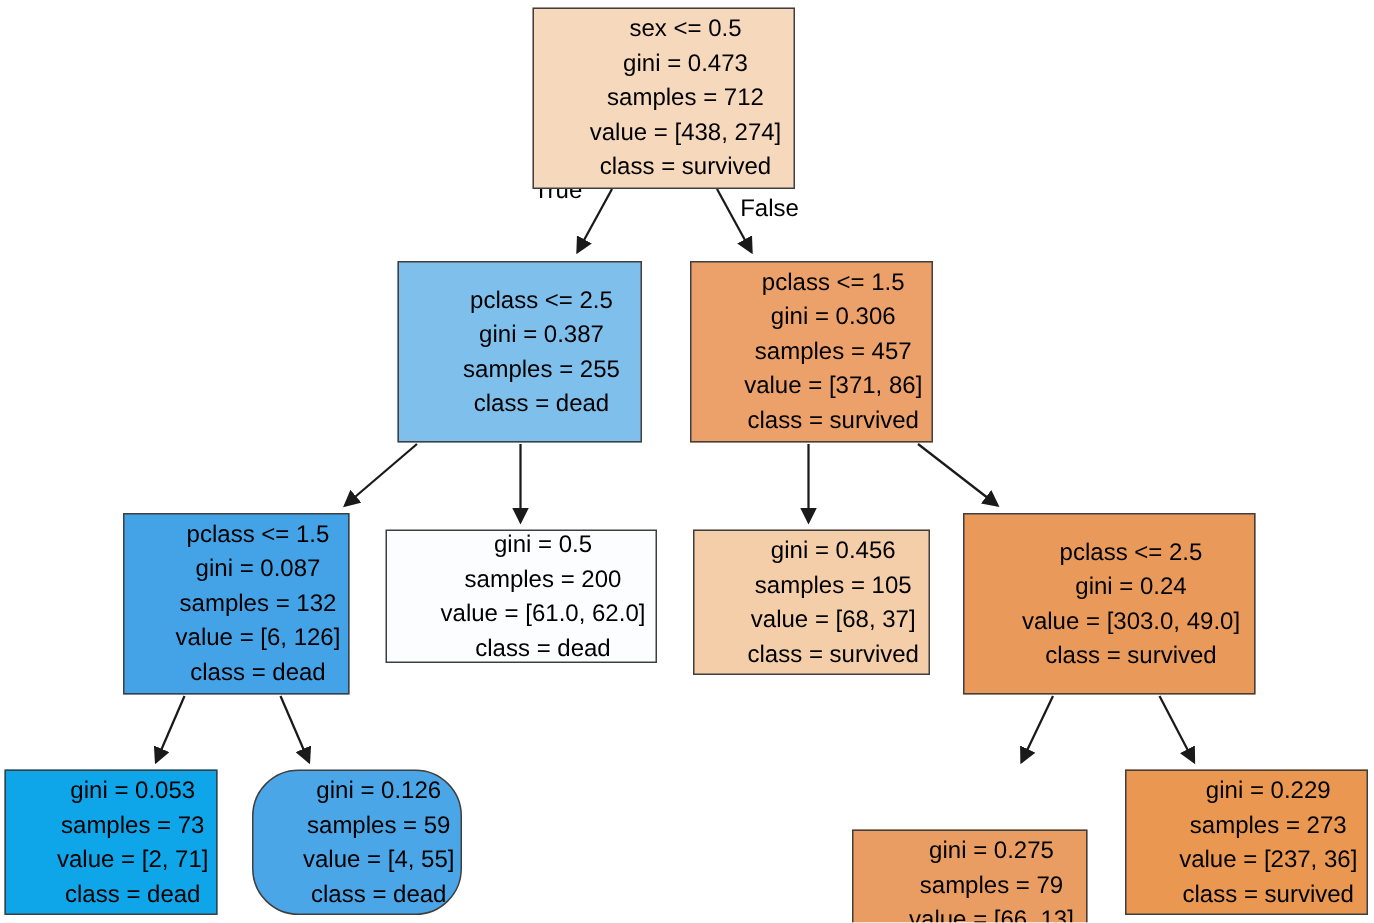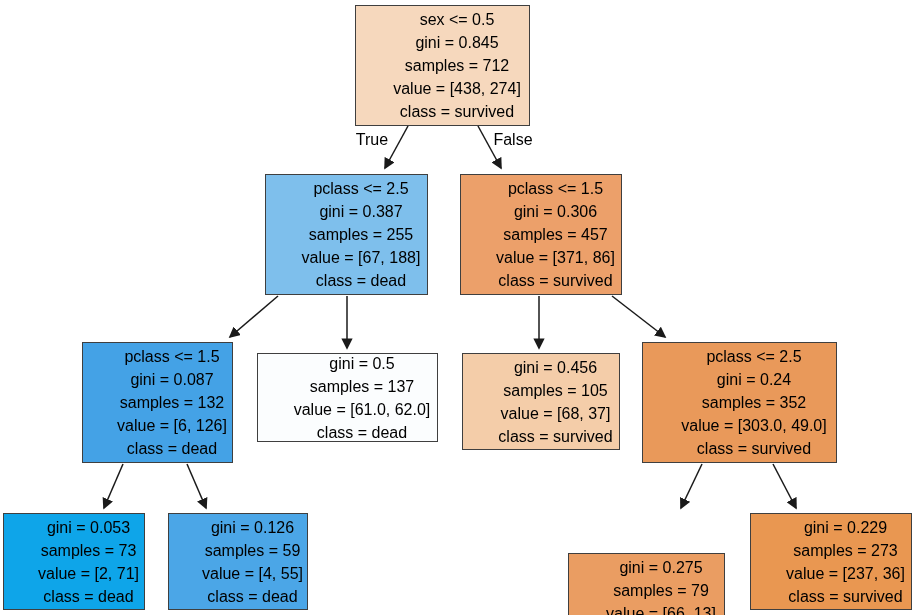--- a/index.html
+++ b/index.html
@@ -59,36 +59,35 @@
     <line x1="278" y1="296" x2="230" y2="337" stroke="#1a1a1a" stroke-width="1.5" marker-end="url(#arrow)"></line>
     <line x1="347" y1="296" x2="347" y2="348" stroke="#1a1a1a" stroke-width="1.5" marker-end="url(#arrow)"></line>
     <line x1="539" y1="296" x2="539" y2="348" stroke="#1a1a1a" stroke-width="1.5" marker-end="url(#arrow)"></line>
     <line x1="612" y1="296" x2="665" y2="337" stroke="#1a1a1a" stroke-width="1.5" marker-end="url(#arrow)"></line>
     <line x1="123" y1="464" x2="104" y2="508" stroke="#1a1a1a" stroke-width="1.5" marker-end="url(#arrow)"></line>
     <line x1="187" y1="464" x2="206" y2="508" stroke="#1a1a1a" stroke-width="1.5" marker-end="url(#arrow)"></line>
     <line x1="702" y1="464" x2="681" y2="508" stroke="#1a1a1a" stroke-width="1.5" marker-end="url(#arrow)"></line>
     <line x1="773" y1="464" x2="796" y2="508" stroke="#1a1a1a" stroke-width="1.5" marker-end="url(#arrow)"></line>
   </svg>
 
-  <div class="edge-label" style="left:350px; top:131px; width:44px;">True</div>
+  <div class="edge-label" style="left:350px; top:119px; width:44px;">True</div>
   <div class="edge-label" style="left:488px; top:131px; width:50px;">False</div>
 
   <div class="node" style="left: 355px; top: 5px; width: 175px; height: 121px; background-color: rgb(246, 216, 189);">
     <span>sex &lt;= 0.5</span>
-    <span>gini = 0.845</span>
+    <span>gini = 0.473</span>
     <span>samples = 712</span>
     <span>value = [438, 274]</span>
     <span>class = survived</span>
   </div>
 
   <div class="node" style="left: 265px; top: 174px; width: 163px; height: 121px; background-color: rgb(126, 191, 236);">
     <span>pclass &lt;= 2.5</span>
     <span>gini = 0.387</span>
     <span>samples = 255</span>
-    <span>value = [67, 188]</span>
     <span>class = dead</span>
   </div>
 
   <div class="node" style="left: 460px; top: 174px; width: 162px; height: 121px; background-color: rgb(236, 160, 106);">
     <span>pclass &lt;= 1.5</span>
     <span>gini = 0.306</span>
     <span>samples = 457</span>
     <span>value = [371, 86]</span>
     <span>class = survived</span>
   </div>
@@ -96,48 +95,47 @@
   <div class="node" style="left: 82px; top: 342px; width: 151px; height: 121px; background-color: rgb(68, 162, 230);">
     <span>pclass &lt;= 1.5</span>
     <span>gini = 0.087</span>
     <span>samples = 132</span>
     <span>value = [6, 126]</span>
     <span>class = dead</span>
   </div>
 
   <div class="node" style="left: 257px; top: 353px; width: 181px; height: 89px; background-color: rgb(251, 253, 254);">
     <span>gini = 0.5</span>
-    <span>samples = 137</span>
+    <span>samples = 200</span>
     <span>value = [61.0, 62.0]</span>
     <span>class = dead</span>
   </div>
 
   <div class="node" style="left: 462px; top: 353px; width: 158px; height: 97px; background-color: rgb(244, 205, 169);">
     <span>gini = 0.456</span>
     <span>samples = 105</span>
     <span>value = [68, 37]</span>
     <span>class = survived</span>
   </div>
 
   <div class="node" style="left: 642px; top: 342px; width: 195px; height: 121px; background-color: rgb(233, 153, 90);">
     <span>pclass &lt;= 2.5</span>
     <span>gini = 0.24</span>
-    <span>samples = 352</span>
     <span>value = [303.0, 49.0]</span>
     <span>class = survived</span>
   </div>
 
   <div class="node" style="left: 3px; top: 513px; width: 142px; height: 97px; background-color: #0ea5e9;">
     <span>gini = 0.053</span>
     <span>samples = 73</span>
     <span>value = [2, 71]</span>
     <span>class = dead</span>
   </div>
 
-  <div class="node" style="left: 168px; top: 513px; width: 140px; height: 97px; background-color: rgb(75, 166, 231);">
+  <div class="node" style="left: 168px; top: 513px; width: 140px; height: 97px; background-color: rgb(75, 166, 231); border-radius: 31px;">
     <span>gini = 0.126</span>
     <span>samples = 59</span>
     <span>value = [4, 55]</span>
     <span>class = dead</span>
   </div>
 
   <div class="node" style="left: 568px; top: 513px; width: 157px; height: 97px; background-color: rgb(234, 157, 98); margin-top: 40px;">
     <span>gini = 0.275</span>
     <span>samples = 79</span>
     <span>value = [66, 13]</span>

